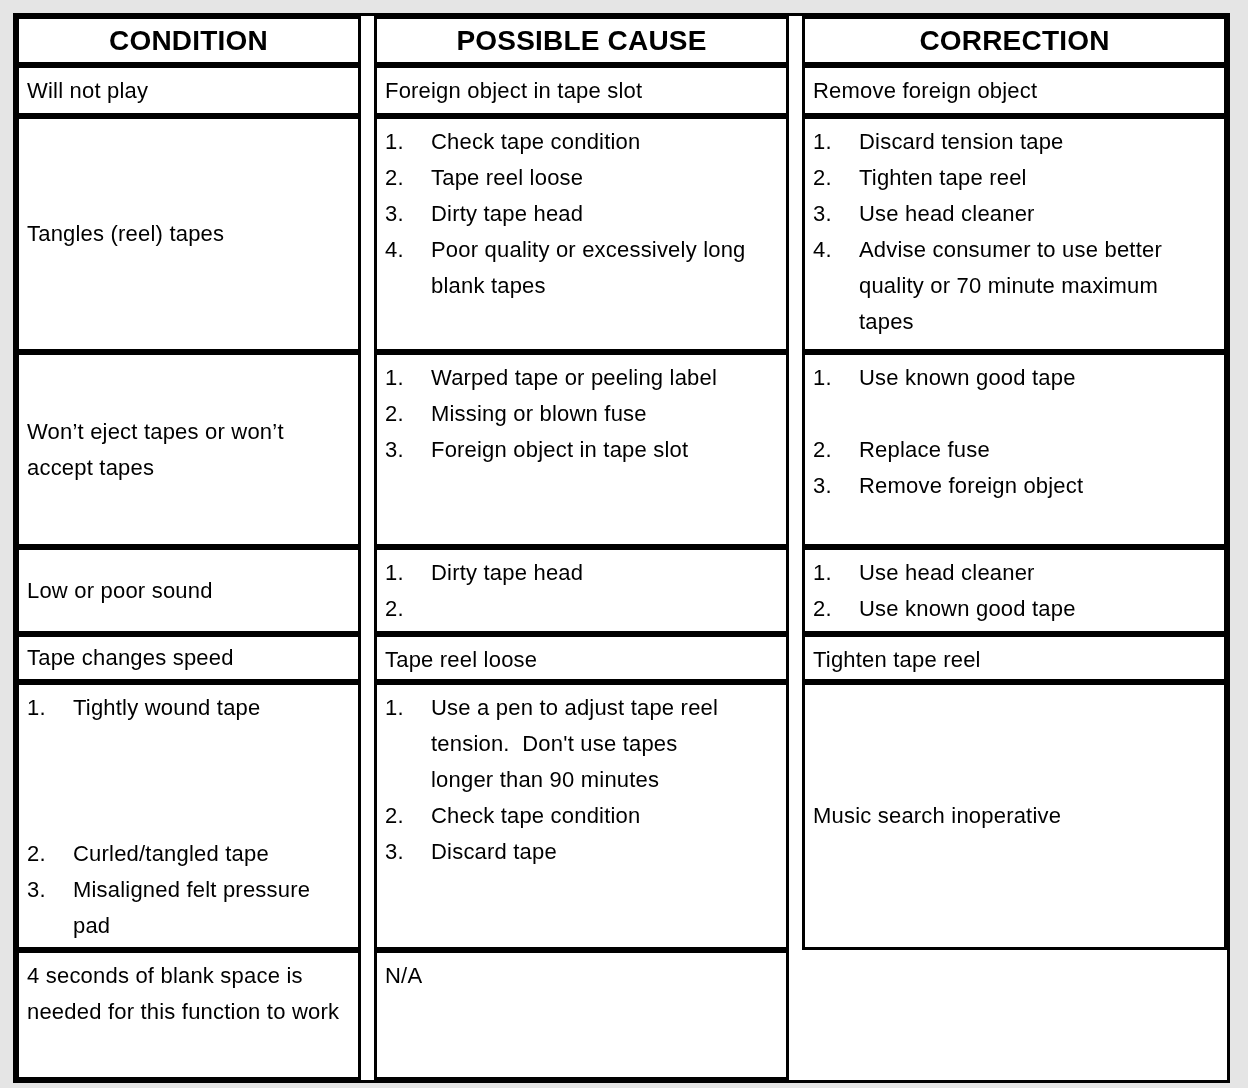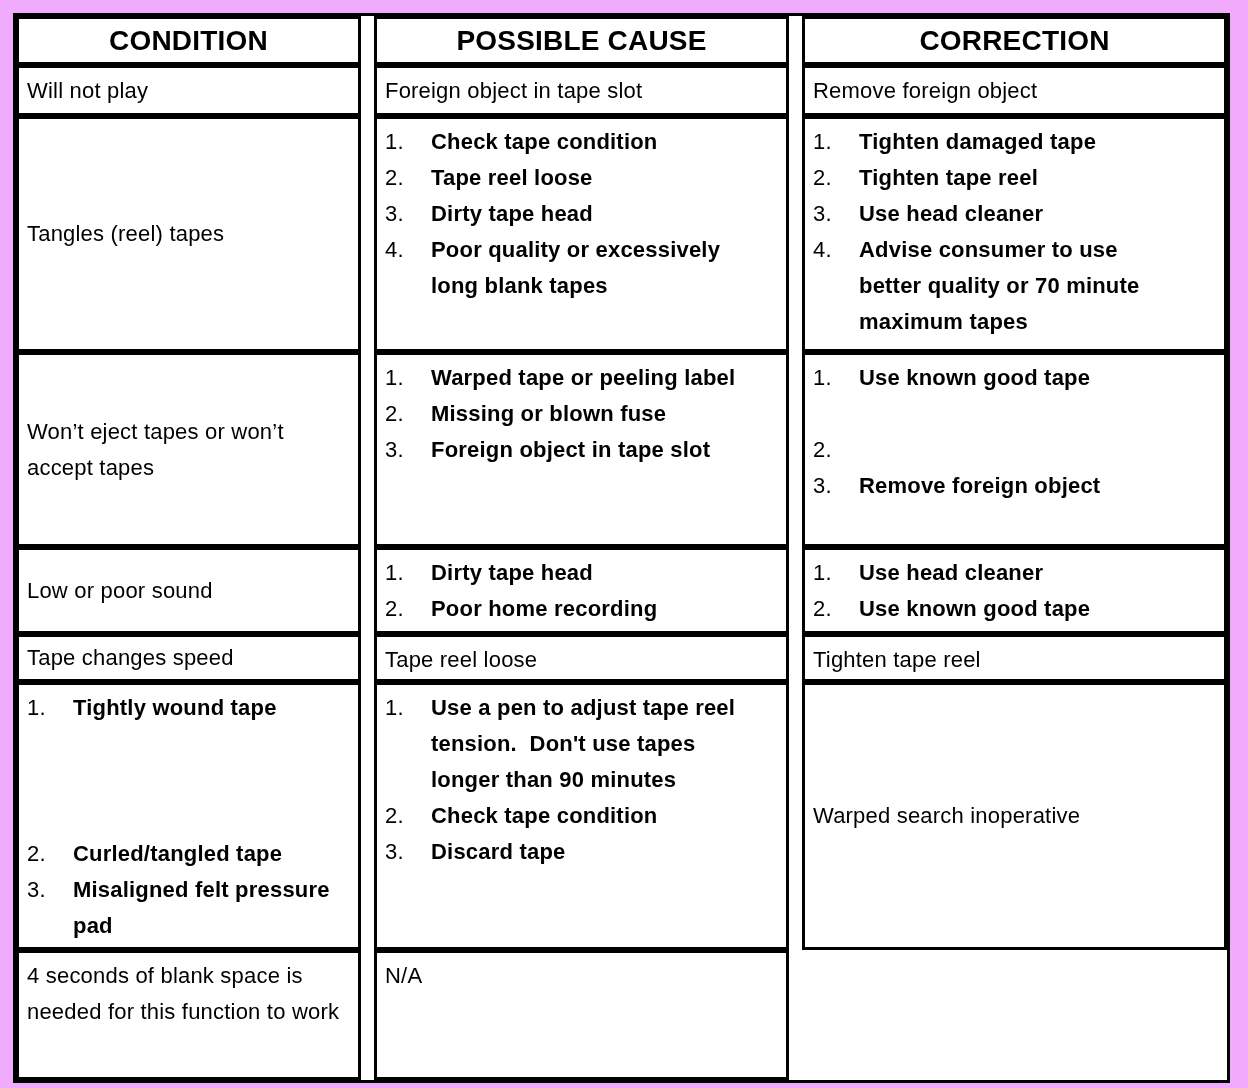--- a/index.html
+++ b/index.html
@@ -5,21 +5,21 @@
   html, body {
     margin: 0;
     padding: 0;
     background: #ffffff;
   }
   .page {
     width: 1248px;
     height: 1088px;
     box-sizing: border-box;
     padding: 13px 0 0 13px;
-    background: #f0abfc;
+    background: #e5e5e5;
     font-family: "Liberation Sans", "DejaVu Sans", sans-serif;
     color: #000000;
   }
   .tbl {
     display: grid;
     grid-template-columns: 345px 415px 425px;
     column-gap: 13px;
     grid-template-rows: 49px 51px 236px 195px 87px 48px 268px 130px;
     border: 3px solid #000;
     width: max-content;
@@ -40,21 +40,21 @@
     justify-content: center;
     font-weight: 700;
     font-size: 28px;
   }
   .cond {
     display: flex;
     align-items: center;
   }
   .li { display: flex; }
   .li .num { flex: 0 0 46px; }
-  .li .txt { max-width: 315px; white-space: pre-wrap; font-weight: bold; }
+  .li .txt { max-width: 315px; white-space: pre-wrap; }
   .gap-md { margin-top: 36px; }
   .gap-lg { margin-top: 110px; }
 </style>
 </head>
 <body>
 
 <div class="page">
   <div class="tbl">
 
     <div class="cell hdr">CONDITION</div>
@@ -88,21 +88,21 @@
         <span class="txt">Dirty tape head</span>
       </div>
       <div class="li">
         <span class="num">4.</span>
         <span class="txt">Poor quality or excessively long blank tapes</span>
       </div>
     </div>
     <div class="cell list">
       <div class="li">
         <span class="num">1.</span>
-        <span class="txt">Tighten damaged tape</span>
+        <span class="txt">Discard tension tape</span>
       </div>
       <div class="li">
         <span class="num">2.</span>
         <span class="txt">Tighten tape reel</span>
       </div>
       <div class="li">
         <span class="num">3.</span>
         <span class="txt">Use head cleaner</span>
       </div>
       <div class="li">
@@ -128,38 +128,38 @@
         <span class="txt">Foreign object in tape slot</span>
       </div>
     </div>
     <div class="cell list">
       <div class="li">
         <span class="num">1.</span>
         <span class="txt">Use known good tape</span>
       </div>
       <div class="li gap-md">
         <span class="num">2.</span>
+        <span class="txt">Replace fuse</span>
       </div>
       <div class="li">
         <span class="num">3.</span>
         <span class="txt">Remove foreign object</span>
       </div>
     </div>
 
     <div class="cell cond">
       <span>Low or poor sound</span>
     </div>
     <div class="cell list">
       <div class="li">
         <span class="num">1.</span>
         <span class="txt">Dirty tape head</span>
       </div>
       <div class="li">
         <span class="num">2.</span>
-        <span class="txt">Poor home recording</span>
       </div>
     </div>
     <div class="cell list">
       <div class="li">
         <span class="num">1.</span>
         <span class="txt">Use head cleaner</span>
       </div>
       <div class="li">
         <span class="num">2.</span>
         <span class="txt">Use known good tape</span>
@@ -199,21 +199,21 @@
         <span class="num">2.</span>
         <span class="txt">Check tape condition</span>
       </div>
       <div class="li">
         <span class="num">3.</span>
         <span class="txt">Discard tape</span>
       </div>
     </div>
 
     <div class="cell cond">
-      <span>Warped search inoperative</span>
+      <span>Music search inoperative</span>
     </div>
     <div class="cell plain">
       <span>4 seconds of blank space is needed for this function to work</span>
     </div>
     <div class="cell plain">
       <span>N/A</span>
     </div>
 
   </div>
 </div>

